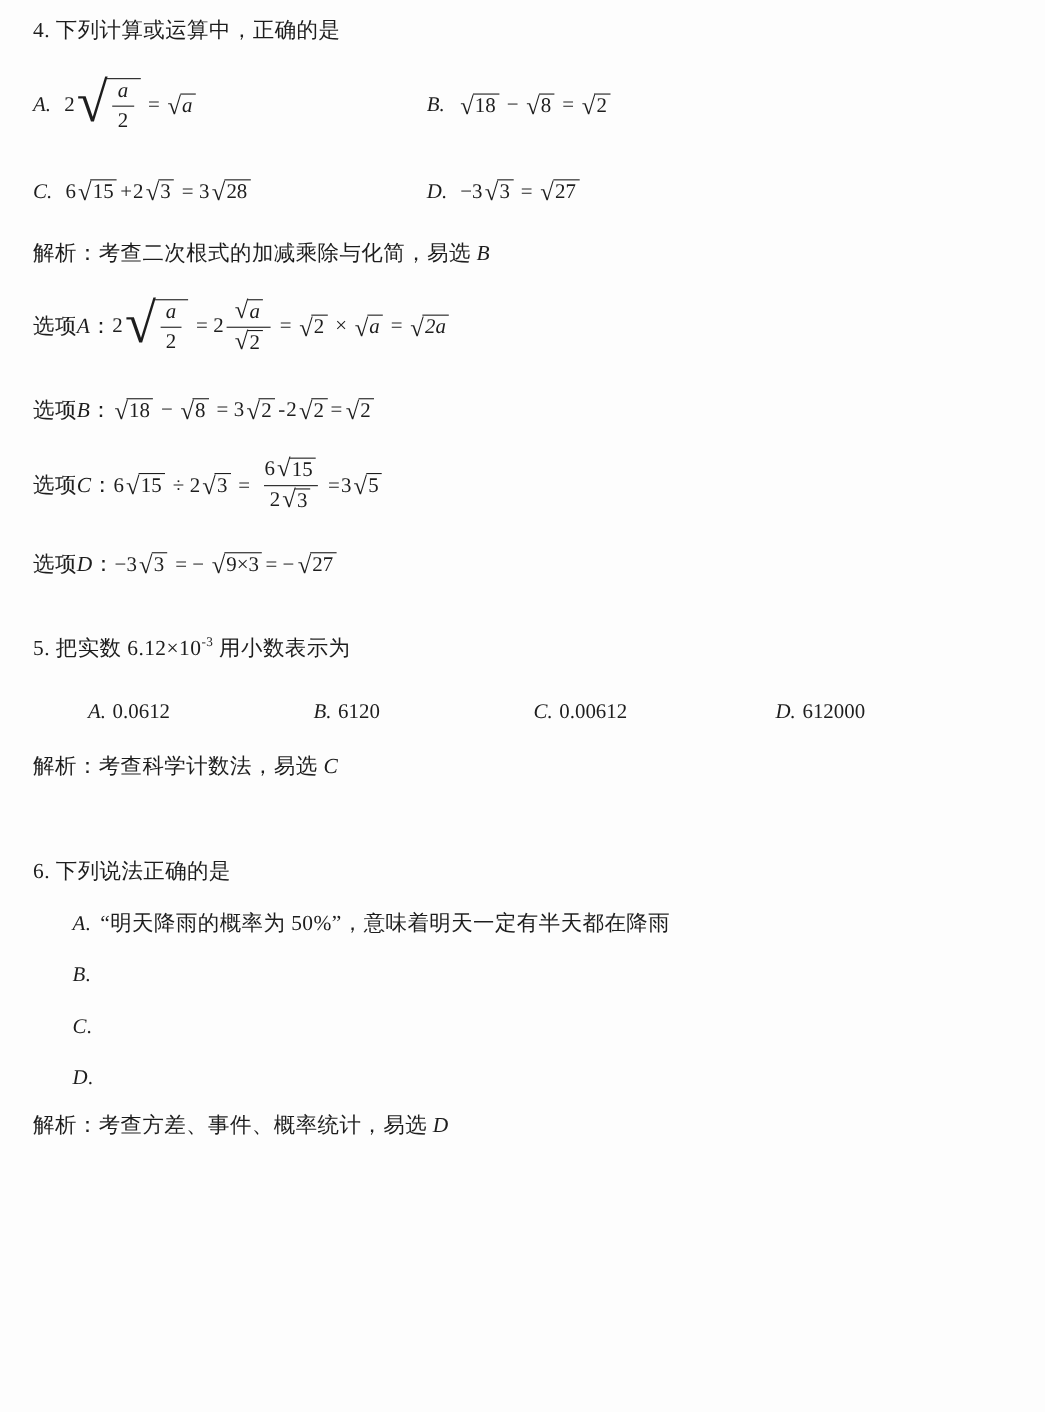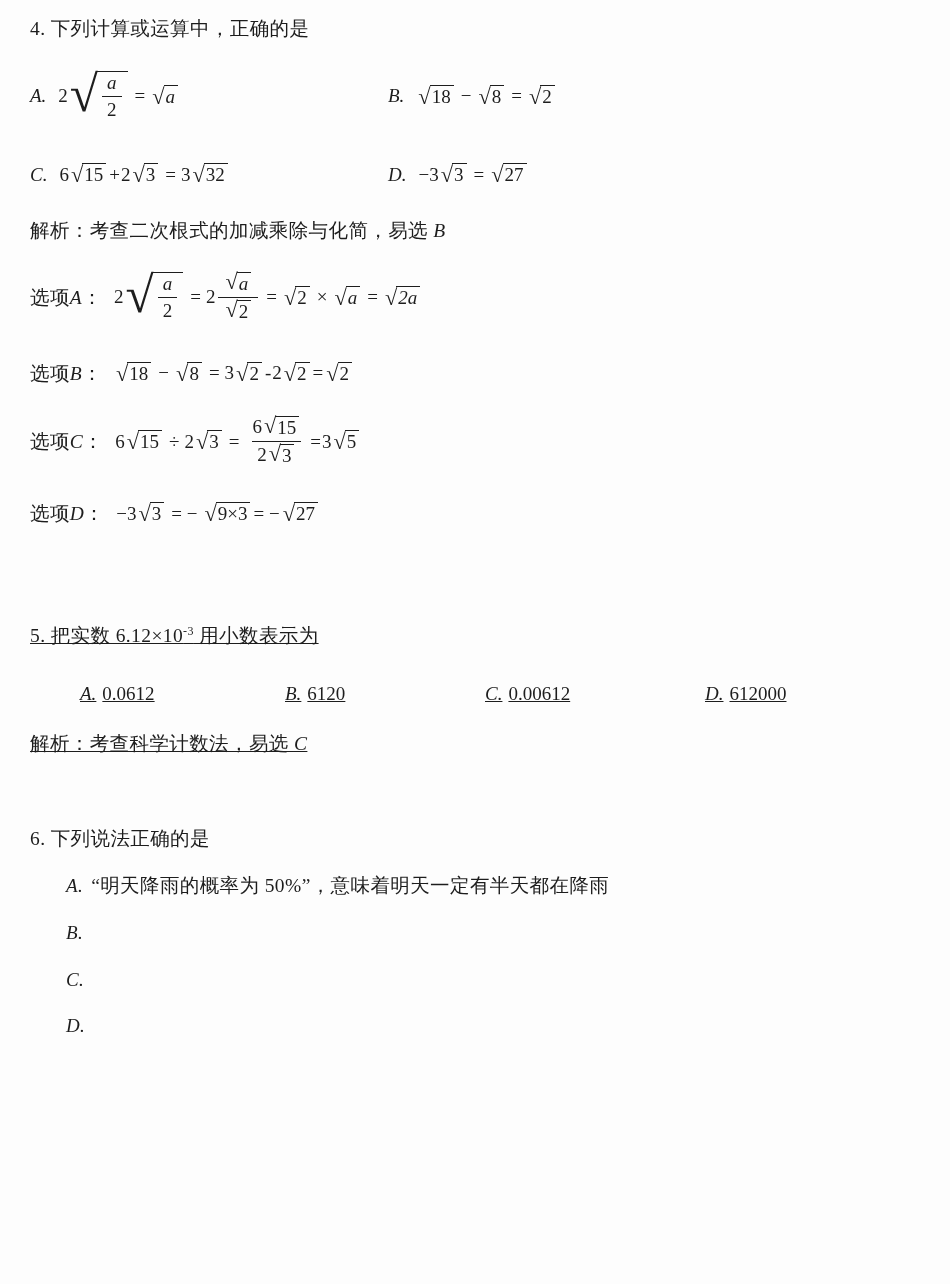--- a/index.html
+++ b/index.html
@@ -27,27 +27,27 @@
   .fr > .nu { padding:0 5px 2px; display:inline-flex; justify-content:center; }
   .fr > .de { border-top:1.7px solid #1d1d1d; padding:2px 5px 0; display:inline-flex; justify-content:center; }
   .sup { font-size:12px; vertical-align:super; line-height:0; }
   
   .optrow { display:flex; align-items:center; margin-top:30px; }
   .colL { width:358px; display:flex; align-items:center; }
   .colR { display:flex; align-items:center; }
   .opt { display:flex; align-items:center; }
   .analysis { margin-top:32px; }
   .step { display:flex; align-items:center; margin-top:28px; }
-  .steplab { display:inline-flex; align-items:center; margin-right:12px; }
+  .steplab { display:inline-flex; align-items:center; margin-right:0; }
   .q5opts { display:flex; margin-top:34px; padding-left:50px; font-size:19px; }
   .q5opt { display:flex; align-items:baseline; }
   .q5opt .lbl { margin-right:6px; }
   .w1 { width:205px; } .w2 { width:200px; } .w3 { width:220px; }
   .q6opt { display:flex; align-items:baseline; margin-top:22px; padding-left:36px; }
-  .mt-large { margin-top:97px;text-decoration:underline; }
+  .mt-large { margin-top:51px; }
   .mt-q6 { margin-top:70px; }
 </style>
 </head>
 <body>
 
 <div class="page">
 
   <section>
     <div class="cn">4. 下列计算或运算中，正确的是</div>
 
@@ -105,21 +105,21 @@
           <span class="tight">+</span>
           <span>2</span>
           <span class="sq">
             <span class="rs">√</span>
             <span class="rb">3</span>
           </span>
           <span class="op">=</span>
           <span>3</span>
           <span class="sq">
             <span class="rs">√</span>
-            <span class="rb">32</span>
+            <span class="rb">28</span>
           </span>
         </span>
       </div>
       <div class="opt colR">
         <span class="lbl">D.</span>
         <span class="f">
           <span>−3</span>
           <span class="sq">
             <span class="rs">√</span>
             <span class="rb">3</span>
@@ -331,15 +331,18 @@
     <div class="cn q6opt">
       <span class="lbl" style="margin-right:8px">B.</span>
     </div>
     <div class="cn q6opt">
       <span class="lbl" style="margin-right:8px">C.</span>
     </div>
     <div class="cn q6opt">
       <span class="lbl" style="margin-right:8px">D.</span>
     </div>
 
+    <div class="cn analysis" style="margin-top:18px">
+      <span>解析：考查方差、事件、概率统计，易选 </span><span class="letter">D</span>
+    </div>
   </section>
 
 </div>
 
 </body></html>

